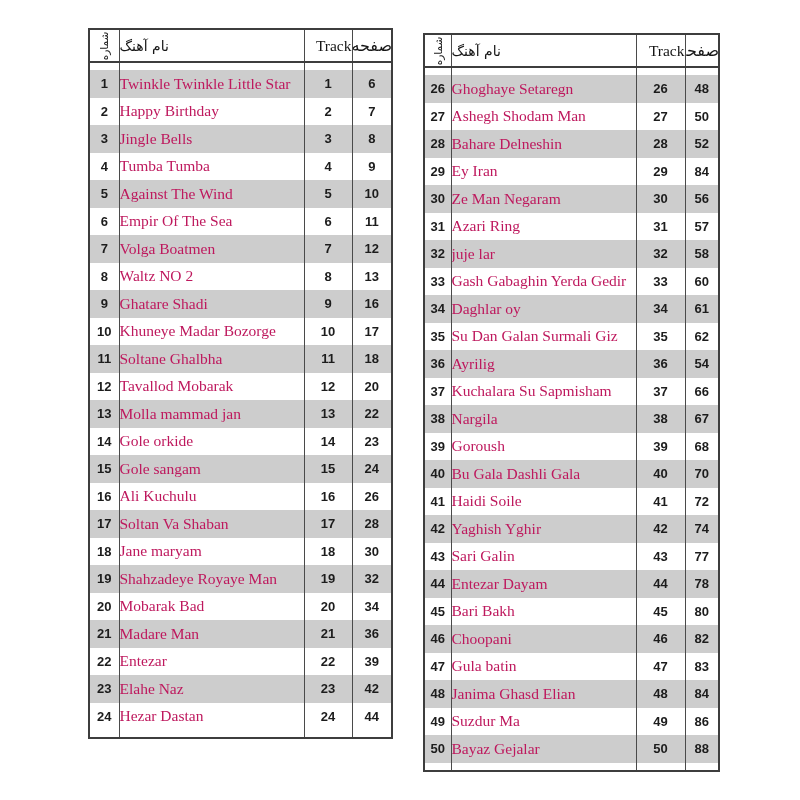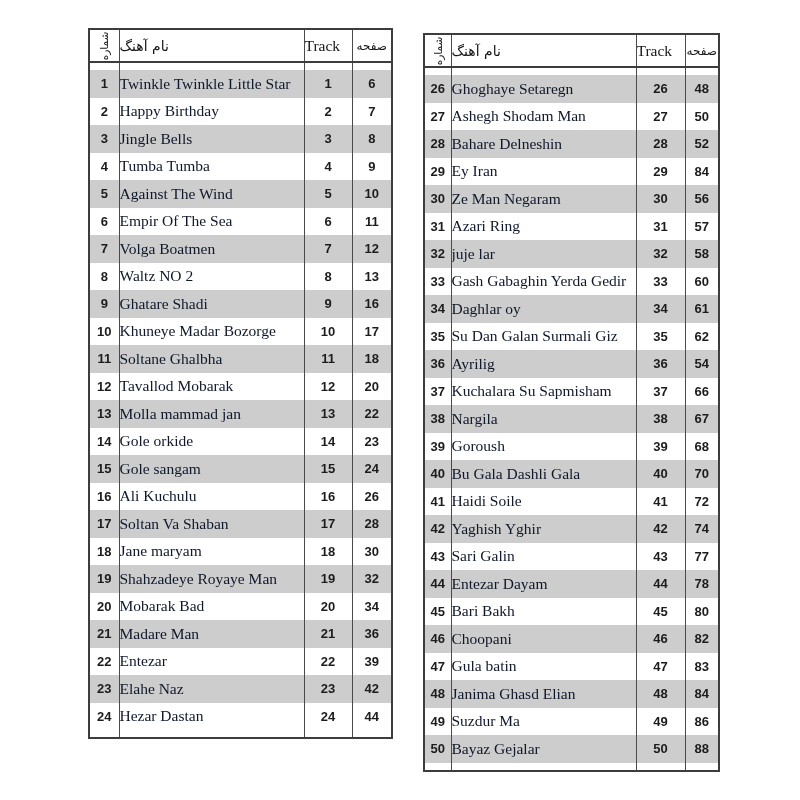--- a/index.html
+++ b/index.html
@@ -46,25 +46,25 @@
   }
   .th-song {
     font-family: "DejaVu Sans", sans-serif;
     font-size: 14px;
     direction: rtl;
     text-align: left;
   }
   .th-track {
     font-family: "Liberation Serif", serif;
     font-size: 15.5px;
-    text-align: left;
+    text-align: right;
   }
   .th-page {
     font-family: "DejaVu Sans", sans-serif;
-    font-size: 12px;
+    font-size: 16px;
     direction: rtl;
     text-align: center;
     border-radius: 14px;
   }
   
   tr.spacer-row td { height: 7px; background: #ffffff; }
   
   tbody.rows tr { height: 27.5px; }
   tbody.rows tr:nth-child(odd) { background: #cdcdcd; }
   tbody.rows tr:nth-child(even) { background: #ffffff; }
@@ -73,21 +73,21 @@
     font-family: "Liberation Sans", sans-serif;
     font-weight: bold;
     font-size: 13px;
     color: #1c1c1c;
     vertical-align: middle;
   }
   td.c-song {
     font-family: "Liberation Serif", serif;
     font-size: 15.5px;
     padding-left: 11px;
-    color: #0f172a;
+    color: #be185d;
     vertical-align: middle;
   }
   col.w-no    { width: 30px; }
   col.w-song  { width: 185px; }
   col.w-track { width: 48px; }
   col.w-page  { width: 40px; }
   .toc-wrap.right col.w-no    { width: 27px; }
   .toc-wrap.right col.w-song  { width: 185px; }
   .toc-wrap.right col.w-track { width: 49px; }
   .toc-wrap.right col.w-page  { width: 34px; }

